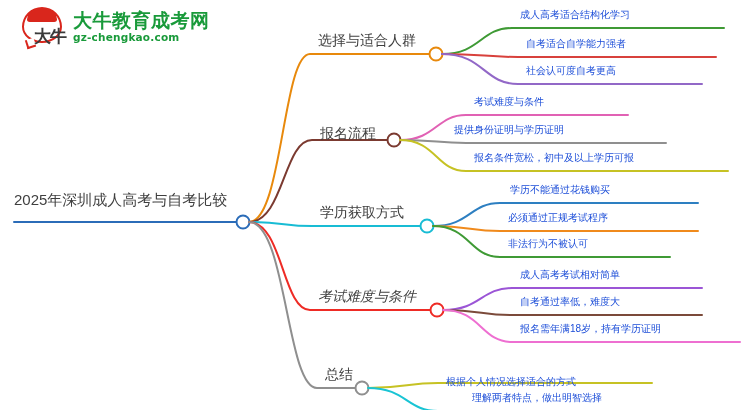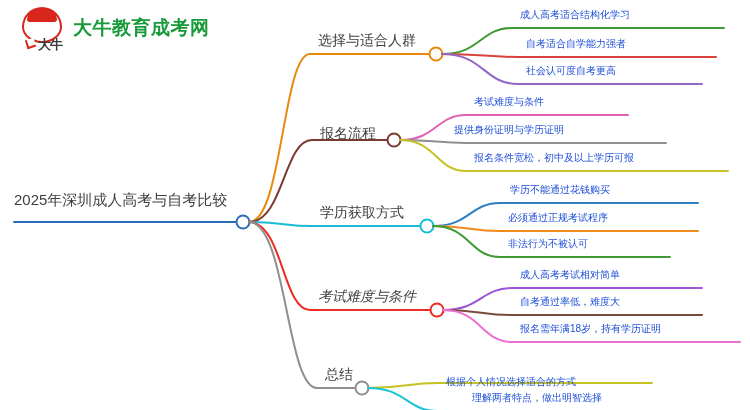--- a/index.html
+++ b/index.html
@@ -47,23 +47,23 @@
     background:#d9261c;
     border-radius:15px 15px 4px 4px;
   }
   .logo-tail{
     position:absolute;left:4px;bottom:-1px;width:9px;height:9px;
     background:#ffffff;border-left:2.5px solid #d9261c;
     border-bottom:2.5px solid #d9261c;
     transform:rotate(-18deg);box-sizing:border-box;
   }
   .logo-glyph{
-    position:absolute;left:0;top:26px;width:56px;height:24px;
+    position:absolute;left:0;top:17px;width:56px;height:24px;
     display:flex;align-items:center;justify-content:center;
-    font-size:13px;font-weight:bold;color:#3a3a3a;
+    font-size:17px;font-weight:bold;color:#3a3a3a;
     letter-spacing:-1px;
     font-family:"DejaVu Sans","Liberation Sans",sans-serif;
   }
   .logo-words{display:flex;flex-direction:column;gap:2px;}
   .logo-cn{
     font-size:19px;font-weight:bold;color:#199a3a;
     letter-spacing:0.5px;line-height:1;
     font-family:"DejaVu Sans","Liberation Sans",sans-serif;
   }
   .logo-en{
@@ -79,20 +79,21 @@
 
   <div id="site-logo">
     <div class="logo-mark">
       <div class="logo-bubble"></div>
       <div class="logo-cap"></div>
       <div class="logo-tail"></div>
       <div class="logo-glyph">大牛</div>
     </div>
     <div class="logo-words">
       <div class="logo-cn">大牛教育成考网</div>
+      <div class="logo-en">gz-chengkao.com</div>
     </div>
   </div>
 
   <svg id="map-canvas" viewBox="0 0 750 410">
       <path d="M14,222 L236,222" stroke="#2b6cb8" stroke-width="2" fill="none" stroke-linecap="round"></path>
       <circle cx="243" cy="222" r="6.5" fill="#ffffff" stroke="#2b6cb8" stroke-width="2"></circle>
       <path d="M249,222 C282.55,222 282.55,54 310,54 L429,54" stroke="#e8890c" stroke-width="2" fill="none" stroke-linecap="round"></path>
       <circle cx="436" cy="54" r="6.5" fill="#ffffff" stroke="#e8890c" stroke-width="2"></circle>
       <path d="M442,54 C480.5,54 480.5,28 512,28 L724,28" stroke="#3f9a35" stroke-width="2" fill="none" stroke-linecap="round"></path>
       <path d="M442,54 C483.8,54 483.8,57 518,57 L716,57" stroke="#d8413c" stroke-width="2" fill="none" stroke-linecap="round"></path>

